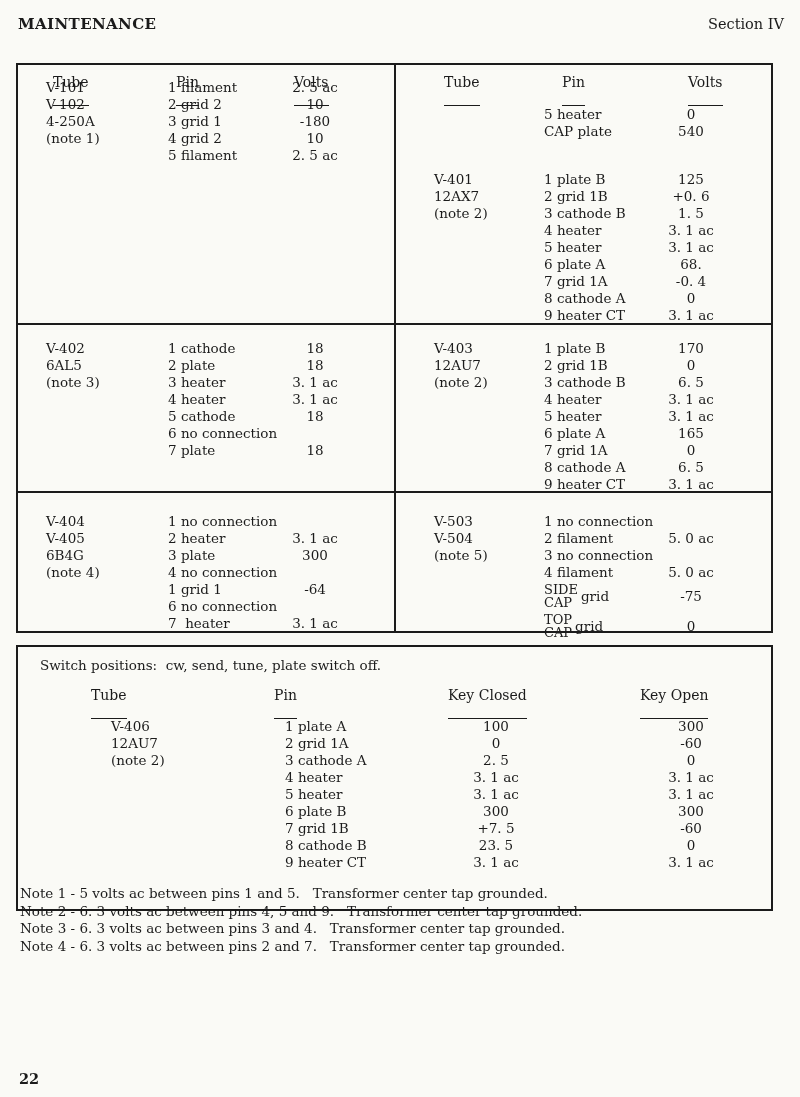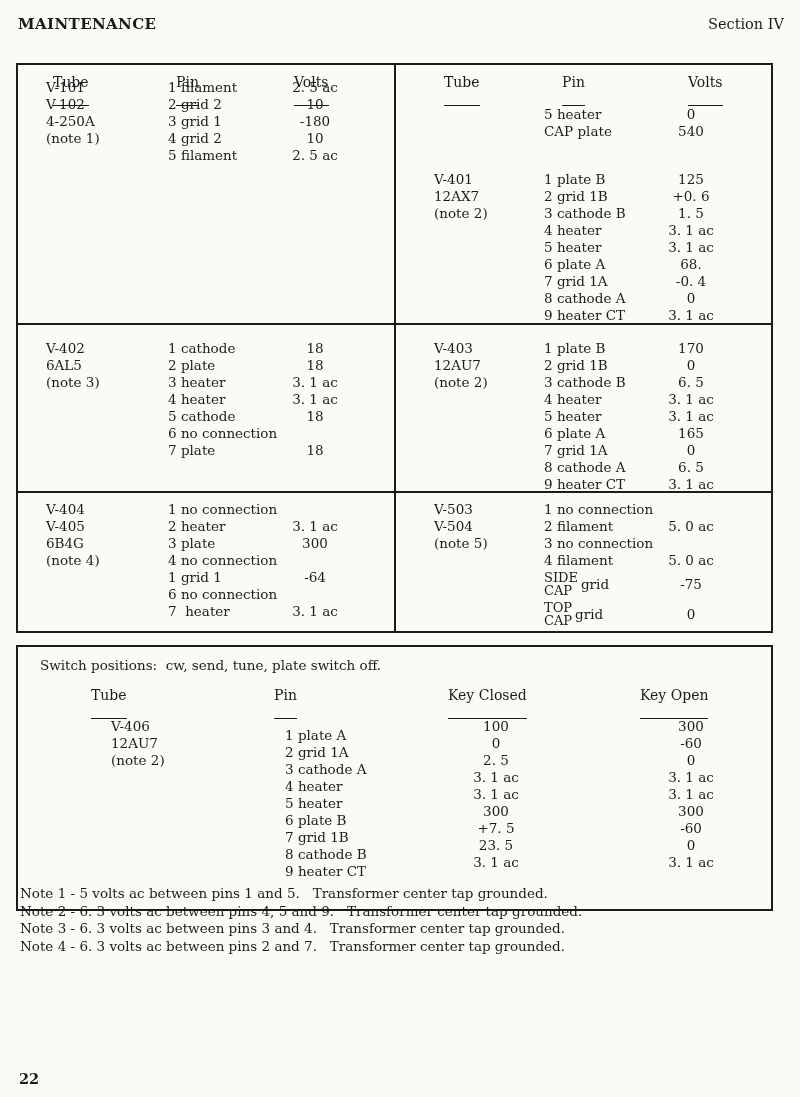--- a/index.html
+++ b/index.html
@@ -43,21 +43,21 @@
   .u { border-bottom:1.5px solid #1b1b1b; padding-bottom:15px; }
   .half-l .h-tube  { left:35px; }
   .half-l .h-pin   { left:158px; }
   .half-l .h-volts { left:276px; }
   .half-r .h-tube  { left:48px; }
   .half-r .h-pin   { left:166px; }
   .half-r .h-volts { left:292px; }
 
   .rows-s1 { margin-top:41px; }
   .rows-s2 { margin-top:15px; }
-  .rows-s3 { margin-top:8px; }
+  .rows-s3 { margin-top:20px; }
   .gap-l { height:14px; }
   .gap-r { height:31px; }
 
   .vrow { display:flex; height:17px; line-height:17px; font-size:13.5px; }
   .c-tube { box-sizing:border-box; white-space:pre; }
   .half-l .c-tube { width:150px; padding-left:28px; }
   .half-r .c-tube { width:148px; padding-left:38px; }
   .c-pin  { width:101px; white-space:pre; }
   .c-volts{ width:92px; text-align:center; white-space:pre; }
 
@@ -77,21 +77,21 @@
   .st-title { margin:10px 0 0 22px; font-size:13.5px; line-height:17px; white-space:pre; }
   .st-headers { position:relative; height:20px; margin-top:13px; font-size:14px; }
   .st-headers .h { top:0; }
   .swh-tube { left:73px; }
   .swh-pin  { left:256px; }
   .swh-kc   { left:430px; }
   .swh-ko   { left:622px; }
   .st-rows { margin-top:11px;padding-left:40px; }
   .sw-row { display:flex; height:17px; line-height:17px; font-size:13.5px; }
   .sw-tube { box-sizing:border-box; width:227px; padding-left:53px; white-space:pre; }
-  .sw-pin  { width:150px; white-space:pre;margin-top:9px; }
+  .sw-pin  { width:150px; white-space:pre; }
   .sw-kc   { width:122px; text-align:center; white-space:pre; }
   .sw-ko   { margin-left:73px; width:122px; text-align:center; white-space:pre; }
 
   
   .notes { position:absolute; left:20px; top:885px; }
   .note { height:17.5px; line-height:17.5px; font-size:13.5px; white-space:pre; }
 
   .pageno {
     position:absolute; left:19px; top:1070px;
     font-size:14.5px; font-weight:bold;

